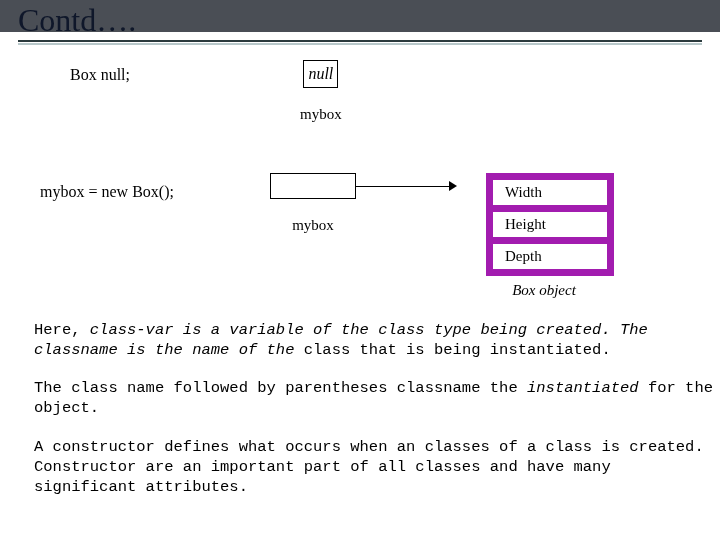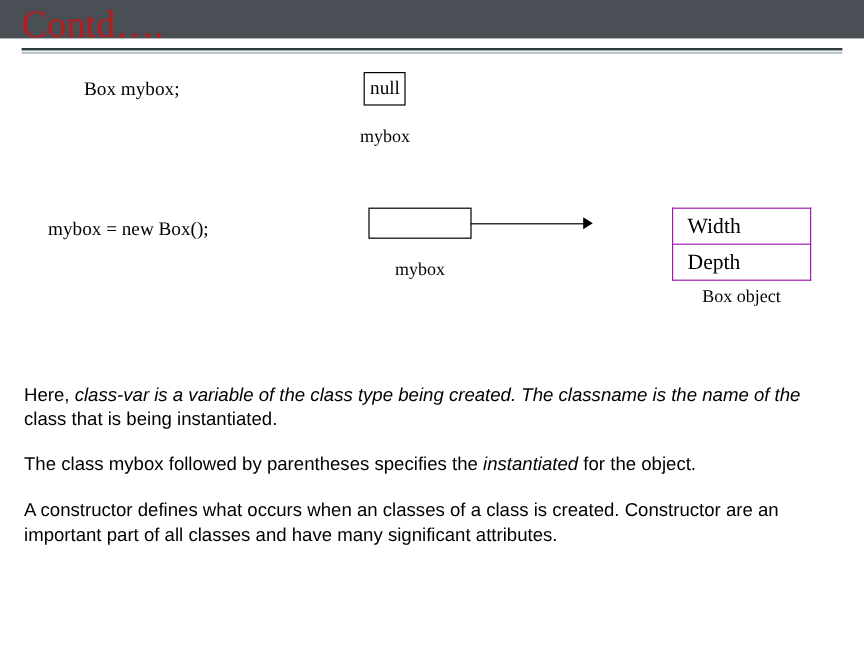--- a/index.html
+++ b/index.html
@@ -14,21 +14,21 @@
   .topbar {
     width: 720px;
     height: 32px;
     background: #4a4e55;
   }
   .heading {
     position: absolute;
     top: 2px;
     left: 18px;
     font-size: 32px;
-    color: #b91c1c;
+    color: #0f172a;
     font-family: Georgia, serif;
   }
   .rule-dark {
     position: absolute;
     left: 18px;
     top: 40px;
     width: 684px;
     height: 2px;
     background: #2b3a3d;
   }
@@ -59,29 +59,29 @@
     padding-left: 30px;
   }
   .nullbox-wrap {
     margin-left: 30px;
     text-align: center;
   }
   .nullbox {
     border: 1px solid #000;
     padding: 4px 4px;
     display: inline-block;
+    font-style: italic;
   }
   .caption {
     margin-top: 18px;
     font-size: 15px;
   }
   .row2 {
     display: flex;
     align-items: flex-start;
-    gap: 37px;
   }
   .assign {
     width: 200px;
     padding-top: 10px;
   }
   .refbox-wrap {
     margin-left: 30px;
     margin-right: 30px;
     text-align: center;
   }
@@ -106,58 +106,59 @@
     width: 0; height: 0;
     border-top: 5px solid transparent;
     border-bottom: 5px solid transparent;
     border-left: 8px solid #000;
   }
   .objbox {
     margin-left: 100px;
     border-collapse: collapse;
   }
   .objbox td {
-    border: 1px solid #a21caf;
+    border: 7px solid #a21caf;
     padding: 4px 12px;
     width: 90px;
-    font-size: 18px;
+    font-size: 15px;
   }
   .objcaption {
     margin-left: 100px;
     margin-top: 6px;
     font-size: 15px;
     text-align: center;
     width: 116px;
+    font-style: italic;
   }
   .body-text {
     position: absolute;
-    left: 20px;
+    left: 34px;
     top: 320px;
     width: 680px;
-    font-family: Liberation Sans, sans-serif;
+    font-family: Liberation Mono, monospace;
     font-size: 15.5px;
     line-height: 1.3;
   }
   .body-text p {
     margin: 0 0 18px 0;
   }
   .it { font-style: italic; }
 </style>
 </head>
 <body>
 
 <div class="topbar"></div>
 <div class="heading">Contd….</div>
 <div class="rule-dark"></div>
 <div class="rule-light"></div>
 
 <div class="diagram">
 
   <div class="row1">
-    <div class="decl">Box mybox;</div>
+    <div class="decl">Box null;</div>
     <div class="nullbox-wrap">
       <div class="nullbox">null</div>
       <div class="caption">mybox</div>
     </div>
   </div>
 
   <div class="row2">
     <div class="assign">mybox = new Box();</div>
 
     <div class="refbox-wrap">
@@ -166,33 +167,36 @@
         <div class="arrowhead"></div>
       </div>
       <div class="caption">mybox</div>
     </div>
 
     <div>
       <table class="objbox">
         <tbody>
             <tr>
               <td>Width</td>
+            </tr>
+        <tr>
+              <td>Height</td>
             </tr>
         <tr>
               <td>Depth</td>
             </tr>
       </tbody>
         </table>
       <div class="objcaption">Box object</div>
     </div>
   </div>
 
 </div>
 
 <div class="body-text">
   <p>
     <span>Here, </span><span class="it">class-var is a variable of the class type being created. The classname is the name of the </span><span>class that is being instantiated.</span>
   </p>
   <p>
-    <span>The class mybox followed by parentheses specifies the </span><span class="it">instantiated</span><span> for the object.</span>
+    <span>The class name followed by parentheses classname the </span><span class="it">instantiated</span><span> for the object.</span>
   </p>
   <p>A constructor defines what occurs when an classes of a class is created. Constructor are an important part of all classes and have many significant attributes.</p>
 </div>
 
 </body></html>

